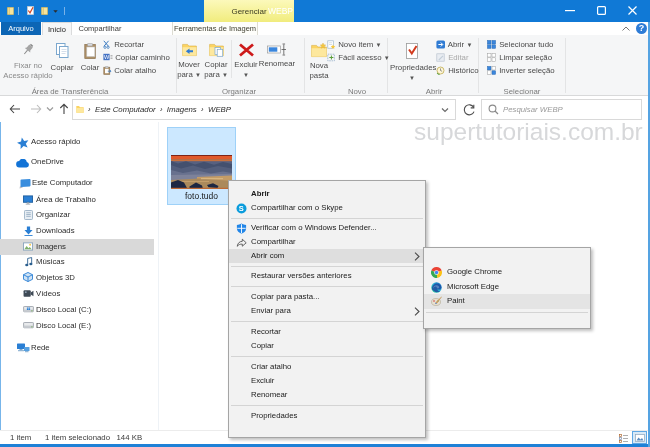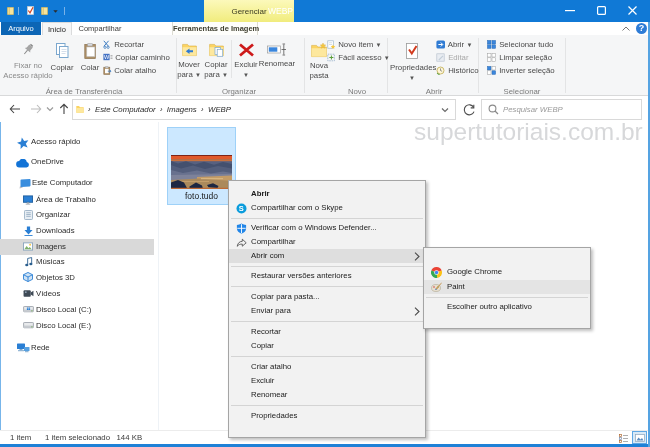--- a/index.html
+++ b/index.html
@@ -65,33 +65,33 @@
     </svg>
   <svg class="abs" style="left:628px;top:6px" width="9" height="9" viewBox="0 0 9 9">
       <path d="M0.5 0.5 L8.5 8.5 M8.5 0.5 L0.5 8.5" stroke="#fff" stroke-width="1.2"></path>
     </svg>
 </div>
 <div class="abs" id="tabrow">
   <div class="abs" style="left:1px;top:0;width:40px;height:13px;background:#0c65b5;color:#fff;font-size:7.5px;text-align:center;line-height:14px;">Arquivo</div>
   <div class="abs" style="left:42px;top:0;width:30px;height:13px;background:#f5f6f7;border:1px solid #dadbdc;border-bottom:none;color:#1c1c1c;font-size:7.5px;text-align:center;line-height:14px;">Início</div>
   <div class="abs" style="left:70px;top:0;width:60px;height:13px;color:#3c3c3c;font-size:7.5px;text-align:center;line-height:14px;">Compartilhar</div>
   <div class="abs" style="left:130px;top:0;width:36px;height:13px;color:#3c3c3c;font-size:7.5px;text-align:center;line-height:14px;margin-top:23px;">Exibir</div>
-  <div class="abs" style="left:172px;top:0;width:86px;height:13px;background:#fefefb;border-left:1px solid #dddcd2;border-right:1px solid #dddcd2;color:#3f3f30;font-size:7.5px;text-align:center;line-height:14px;white-space:nowrap;font-weight:bold;">Ferramentas de Imagem</div>
+  <div class="abs" style="left:172px;top:0;width:86px;height:13px;background:#fefefb;border-left:1px solid #dddcd2;border-right:1px solid #dddcd2;color:#3f3f30;font-size:7.5px;text-align:center;line-height:14px;white-space:nowrap;">Ferramentas de Imagem</div>
   <svg class="abs" style="left:622px;top:4px" width="8" height="5" viewBox="0 0 8 5">
       <path d="M0.5 4.5 L4 1 L7.5 4.5" stroke="#777" stroke-width="1" fill="none"></path>
     </svg>
   <div class="abs" style="left:636px;top:1px;width:11px;height:11px;border-radius:6px;background:#2e7cd6;color:#fff;font-size:9px;font-weight:bold;text-align:center;line-height:11px;">?</div>
 </div>
 <div class="abs" id="ribbon">
   <div class="gsep" style="left:176px"></div>
   <div class="gsep" style="left:304px"></div>
   <div class="gsep" style="left:387px"></div>
   <div class="gsep" style="left:478px"></div>
   <div class="gsep" style="left:565px"></div>
-  <div class="grplabel" style="left:14px;width:140px">Área de Transferência</div>
+  <div class="grplabel" style="left:0;width:140px">Área de Transferência</div>
   <div class="grplabel" style="left:189px;width:100px">Organizar</div>
   <div class="grplabel" style="left:317px;width:80px">Novo</div>
   <div class="grplabel" style="left:392px;width:84px">Abrir</div>
   <div class="grplabel" style="left:482px;width:80px">Selecionar</div>
 
   <div class="bigbtn" style="left:1px;width:54px">
     <svg width="11" height="15" viewBox="0 0 11 15">
         <g transform="rotate(40 5.5 6)">
           <rect x="4" y="0.5" width="3" height="1.5" fill="#8b8b8b"></rect>
           <path d="M3.2 2 L7.8 2 L7.8 6 L9 7.5 L2 7.5 L3.2 6 Z" fill="#a5a5a5"></path>
@@ -436,24 +436,35 @@
   <div class="mi">Propriedades</div>
 </div>
 <div class="abs" id="sub">
   <div class="si"><svg width="11" height="11" viewBox="0 0 11 11">
         <path d="M5.5 5.5 L0.33 3.62 A5.5 5.5 0 0 1 10.67 3.62 Z" fill="#ea4335"></path>
         <path d="M5.5 5.5 L0.33 3.62 A5.5 5.5 0 0 0 6.45 10.92 Z" fill="#34a853"></path>
         <path d="M5.5 5.5 L6.45 10.92 A5.5 5.5 0 0 0 10.67 3.62 Z" fill="#fbc116"></path>
         <circle cx="5.5" cy="5.5" r="2.3" fill="#fff"></circle>
         <circle cx="5.5" cy="5.5" r="1.75" fill="#4285f4"></circle>
       </svg>Google Chrome</div>
+  <div class="si"><svg width="11" height="11" viewBox="0 0 11 11">
+        <defs>
+          <linearGradient id="eg1" x1="0" y1="1" x2="1" y2="0">
+            <stop offset="0" stop-color="#35d690"></stop>
+            <stop offset="0.5" stop-color="#2bb3d6"></stop>
+            <stop offset="1" stop-color="#0d65c7"></stop>
+          </linearGradient>
+        </defs>
+        <circle cx="5.5" cy="5.5" r="5.2" fill="url(#eg1)"></circle>
+        <path d="M1 7.5 C0.6 4 3 1.6 5.8 1.6 C8.4 1.6 10.3 3.4 10.3 5.3 C10.3 6.7 9.3 7.6 7.8 7.6 C6.8 7.6 6.2 7.2 6.2 7.2 C6.6 8.6 8 9.2 9 9 C7.4 10.6 4.6 10.4 3.2 9.3 C2.1 8.5 1.6 7.9 1 7.5 Z" fill="#1e4ba0" opacity="0.85"></path>
+        <path d="M2 6.8 C2 4.5 3.8 3.2 5.6 3.2 C7.2 3.2 8.2 4.2 8.2 5.2 C8.2 5.9 7.7 6.4 7 6.4 C6.3 6.4 5.9 6 5.9 6 C5.7 4.9 4.9 4.4 4 4.7 C2.9 5.1 2.3 5.9 2 6.8 Z" fill="#fff" opacity="0.25"></path>
+      </svg>Microsoft Edge</div>
   <div class="si" style="background:#e4e4e4"><svg width="11" height="11" viewBox="0 0 11 11">
         <ellipse cx="5" cy="6" rx="4.5" ry="3.5" fill="#e8e0d0" stroke="#b0a890" stroke-width="0.6"></ellipse>
         <circle cx="3" cy="5" r="0.8" fill="#d04040"></circle>
         <circle cx="5" cy="7.2" r="0.8" fill="#4070c0"></circle>
         <circle cx="6.8" cy="5.2" r="0.8" fill="#40a050"></circle>
         <path d="M10.5 0.5 L4.5 6.5 L6 7.5 L10.8 1 Z" fill="#c79b5b"></path>
       </svg>Paint</div>
   <div style="position:relative;height:6px">
       <div style="position:absolute;left:2px;right:2px;top:3px;height:1px;background:#d4d4d4"></div>
     </div>
-  <div class="si" style="padding-left:23px">Escolher outro aplicativo</div>
 </div>
 
 </body></html>

